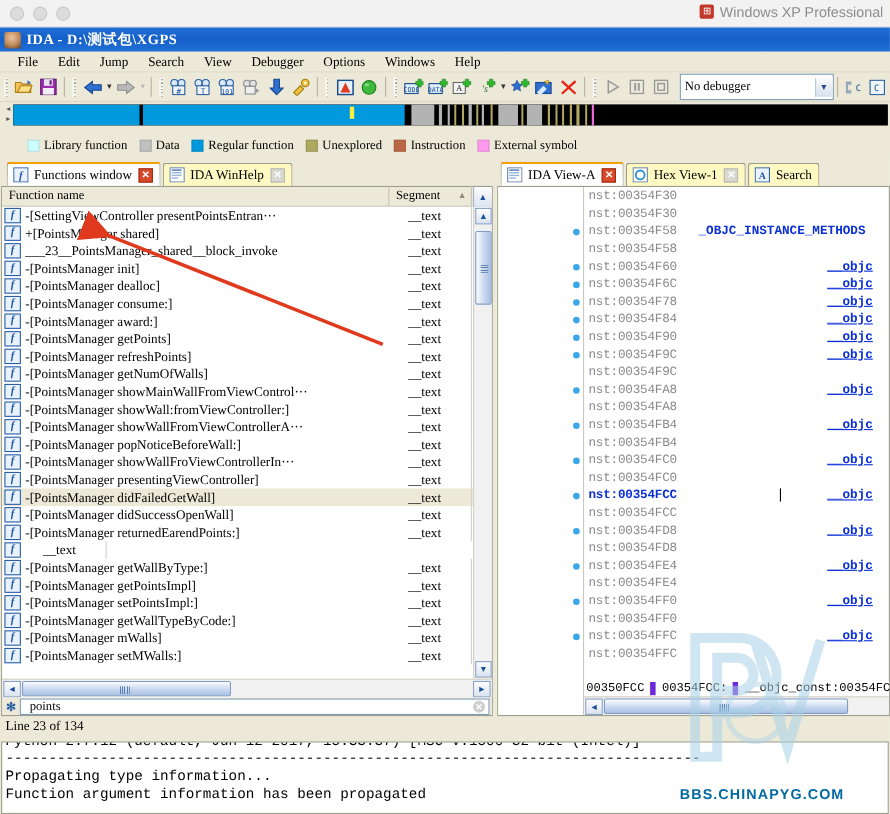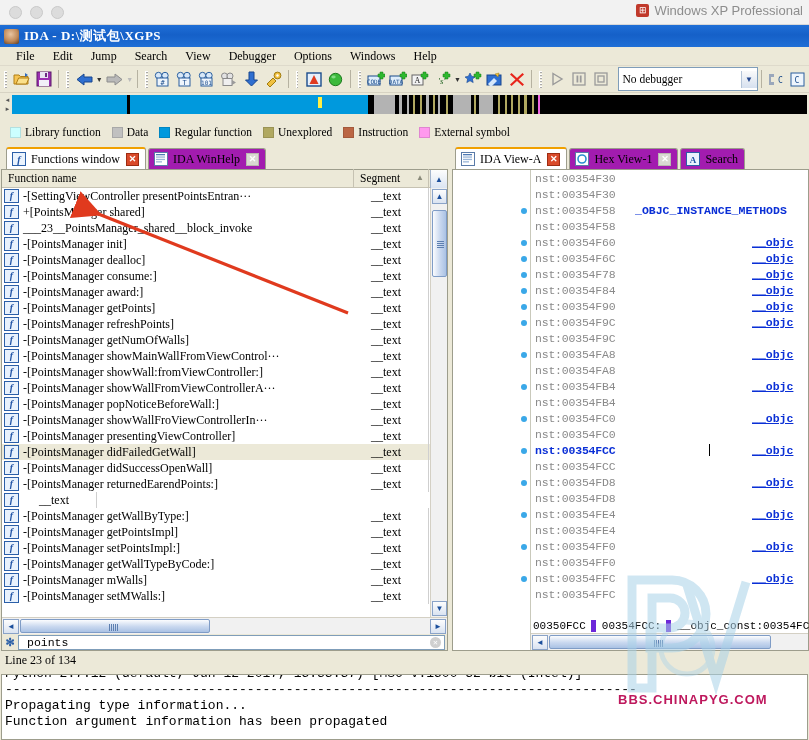--- a/index.html
+++ b/index.html
@@ -117,37 +117,37 @@
   .nav-arrows {
     position: absolute; left: 3px; top: 2px; width: 9px; height: 19px;
     display: flex; flex-direction: column; justify-content: space-around;
     align-items: center;
   }
   .nav-arrows span { font-size: 6px; color: #555; line-height: 6px; }
 
   
   .legend {
     position: absolute; left: 0; top: 124px; width: 809px; height: 16px;
-    display: flex; align-items: center; padding-left: 10px;
+    display: flex; align-items: center; padding-left: 25px;
     background: #ece9d8;
   }
   .lg-item { display: flex; align-items: center; margin-right: 11px; }
   .lg-sw { width: 11px; height: 11px; margin-right: 4px; border: 1px solid rgba(0,0,0,.12); }
   .lg-tx {
     font-family: "Liberation Serif", serif; font-size: 11.5px; color: #000;
   }
 
   
   .tabstrip { position: absolute; height: 22px; display: flex; align-items: flex-end; }
   .tab {
     height: 21px; display: flex; align-items: center;
     padding: 0 6px 0 5px; margin-right: 2px;
     border: 1px solid #9d9d8c; border-bottom: none;
     border-radius: 3px 3px 0 0;
-    background: #a21caf;
+    background: #fef9c3;
     font-family: "Liberation Serif", serif; font-size: 12px; color: #000;
     cursor: default; white-space: nowrap;
   }
   .tab.active {
     background: #ffffff; border-top: 2px solid #f0a000;
     height: 22px; font-weight: normal;
   }
   .tab .tabico {
     width: 14px; height: 14px; margin-right: 5px; flex: 0 0 auto;
     display: flex; align-items: center; justify-content: center;
@@ -247,21 +247,21 @@
     position: absolute; left: 0; right: 0; bottom: 0; height: 16px;
     display: flex; align-items: center; background: #ece9d8;
   }
   .filter-ico {
     width: 16px; text-align: center; color: #2b5fa8; font-size: 11px;
     font-weight: bold;
   }
   .filter-box {
     flex: 1; height: 15px; background: #fff; border: 1px solid #7f9db9;
     display: flex; align-items: center; justify-content: space-between;
-    font-family: Liberation Mono, monospace; font-size: 11.5px;
+    font-family: Liberation Serif, serif; font-size: 11.5px;
     padding: 0 3px 0 8px; margin-right: 2px;
   }
   .filter-clear {
     width: 11px; height: 11px; border-radius: 50%;
     background: #cfcfcf; color: #fff; font-size: 8px; line-height: 11px;
     text-align: center; font-weight: bold;
   }
   .fn-status {
     position: absolute; left: 1px; top: 652px; width: 447px; height: 16px;
     font-family: "Liberation Serif", serif; font-size: 12px; color: #000;
@@ -330,23 +330,23 @@
   }
   .out-line.cut { margin-top: -9px; }
 
   
   .anno-arrow { position: absolute; left: 0; top: 169px; pointer-events: none; }
 
   
   .wm { position: absolute; pointer-events: none; }
   .wm-logo { left: 612px; top: 570px; width: 150px; height: 140px; opacity: .55; }
   .wm-text {
-    left: 618px; top: 692px;
+    left: 618px; top: 714px;
     font-family: "Liberation Sans", sans-serif; font-size: 13px;
-    letter-spacing: 1px; color: #be185d; font-weight: bold;
+    letter-spacing: 1px; color: #0369a1; font-weight: bold;
   }
 </style>
 </head>
 <body>
 
 <div id="app">
 
   <div class="os-bar">
     <div class="os-dots">
       <div class="os-dot"></div>

